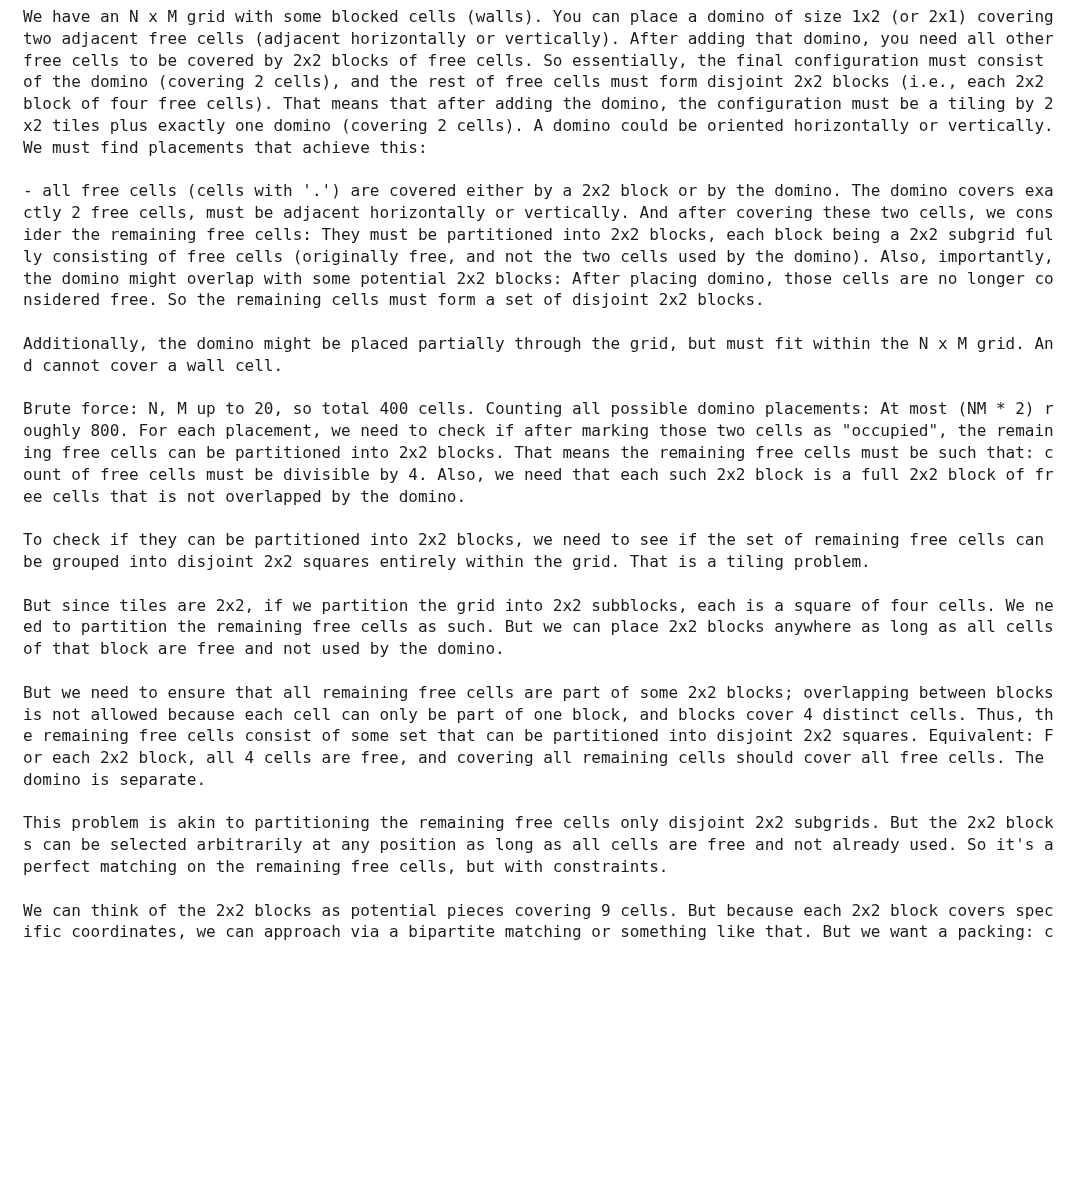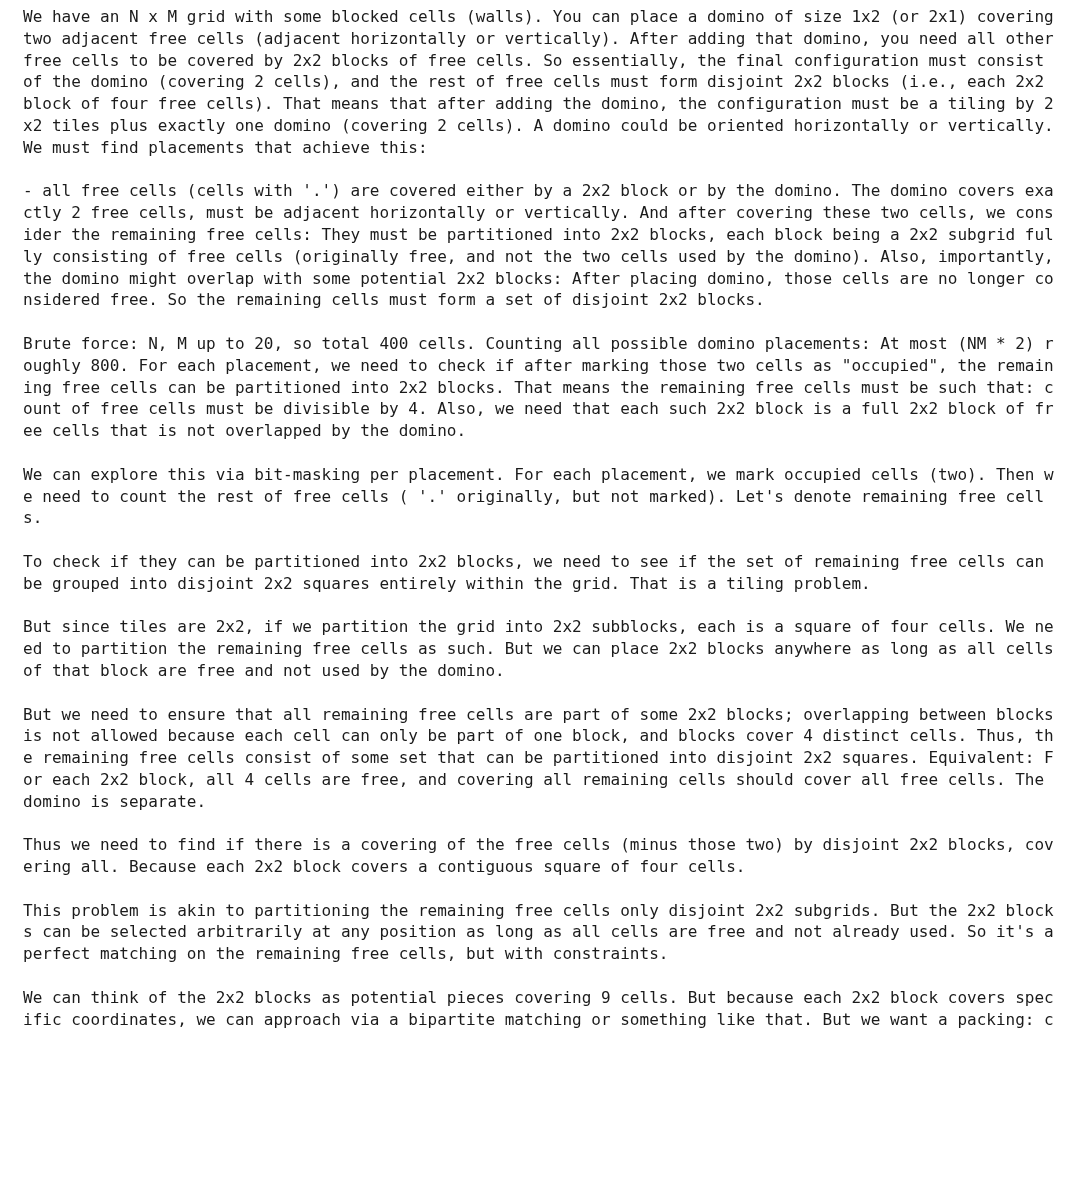--- a/index.html
+++ b/index.html
@@ -27,21 +27,20 @@
   .para {
     margin: 0 0 21.8px 0;
   }
 </style>
 </head>
 <body>
 
 <main class="doc">
   <p class="para">We have an N x M grid with some blocked cells (walls). You can place a domino of size 1x2 (or 2x1) covering two adjacent free cells (adjacent horizontally or vertically). After adding that domino, you need all other free cells to be covered by 2x2 blocks of free cells. So essentially, the final configuration must consist of the domino (covering 2 cells), and the rest of free cells must form disjoint 2x2 blocks (i.e., each 2x2 block of four free cells). That means that after adding the domino, the configuration must be a tiling by 2x2 tiles plus exactly one domino (covering 2 cells). A domino could be oriented horizontally or vertically. We must find placements that achieve this:</p>
   <p class="para">- all free cells (cells with '.') are covered either by a 2x2 block or by the domino. The domino covers exactly 2 free cells, must be adjacent horizontally or vertically. And after covering these two cells, we consider the remaining free cells: They must be partitioned into 2x2 blocks, each block being a 2x2 subgrid fully consisting of free cells (originally free, and not the two cells used by the domino). Also, importantly, the domino might overlap with some potential 2x2 blocks: After placing domino, those cells are no longer considered free. So the remaining cells must form a set of disjoint 2x2 blocks.</p>
+  <p class="para">Additionally, the domino might be placed partially through the grid, but must fit within the N x M grid. And cannot cover a wall cell.</p>
   <p class="para">Brute force: N, M up to 20, so total 400 cells. Counting all possible domino placements: At most (NM * 2) roughly 800. For each placement, we need to check if after marking those two cells as "occupied", the remaining free cells can be partitioned into 2x2 blocks. That means the remaining free cells must be such that: count of free cells must be divisible by 4. Also, we need that each such 2x2 block is a full 2x2 block of free cells that is not overlapped by the domino.</p>
-  <p class="para">We can explore this via bit-masking per placement. For each placement, we mark occupied cells (two). Then we need to count the rest of free cells ( '.' originally, but not marked). Let's denote remaining free cells.</p>
   <p class="para">To check if they can be partitioned into 2x2 blocks, we need to see if the set of remaining free cells can be grouped into disjoint 2x2 squares entirely within the grid. That is a tiling problem.</p>
   <p class="para">But since tiles are 2x2, if we partition the grid into 2x2 subblocks, each is a square of four cells. We need to partition the remaining free cells as such. But we can place 2x2 blocks anywhere as long as all cells of that block are free and not used by the domino.</p>
   <p class="para">But we need to ensure that all remaining free cells are part of some 2x2 blocks; overlapping between blocks is not allowed because each cell can only be part of one block, and blocks cover 4 distinct cells. Thus, the remaining free cells consist of some set that can be partitioned into disjoint 2x2 squares. Equivalent: For each 2x2 block, all 4 cells are free, and covering all remaining cells should cover all free cells. The domino is separate.</p>
-  <p class="para">Thus we need to find if there is a covering of the free cells (minus those two) by disjoint 2x2 blocks, covering all. Because each 2x2 block covers a contiguous square of four cells.</p>
   <p class="para">This problem is akin to partitioning the remaining free cells only disjoint 2x2 subgrids. But the 2x2 blocks can be selected arbitrarily at any position as long as all cells are free and not already used. So it's a perfect matching on the remaining free cells, but with constraints.</p>
   <p class="para">We can think of the 2x2 blocks as potential pieces covering 9 cells. But because each 2x2 block covers specific coordinates, we can approach via a bipartite matching or something like that. But we want a packing: c</p>
 </main>
 
 </body></html>

